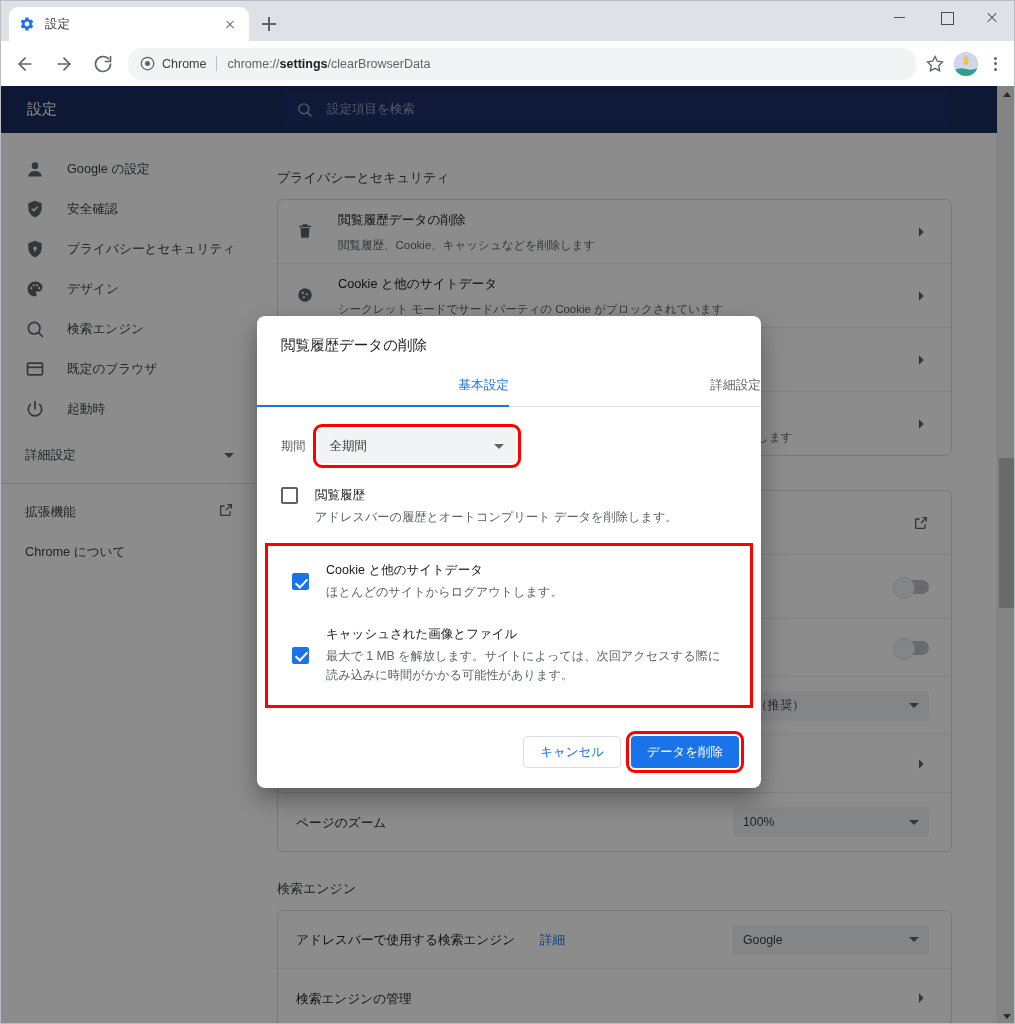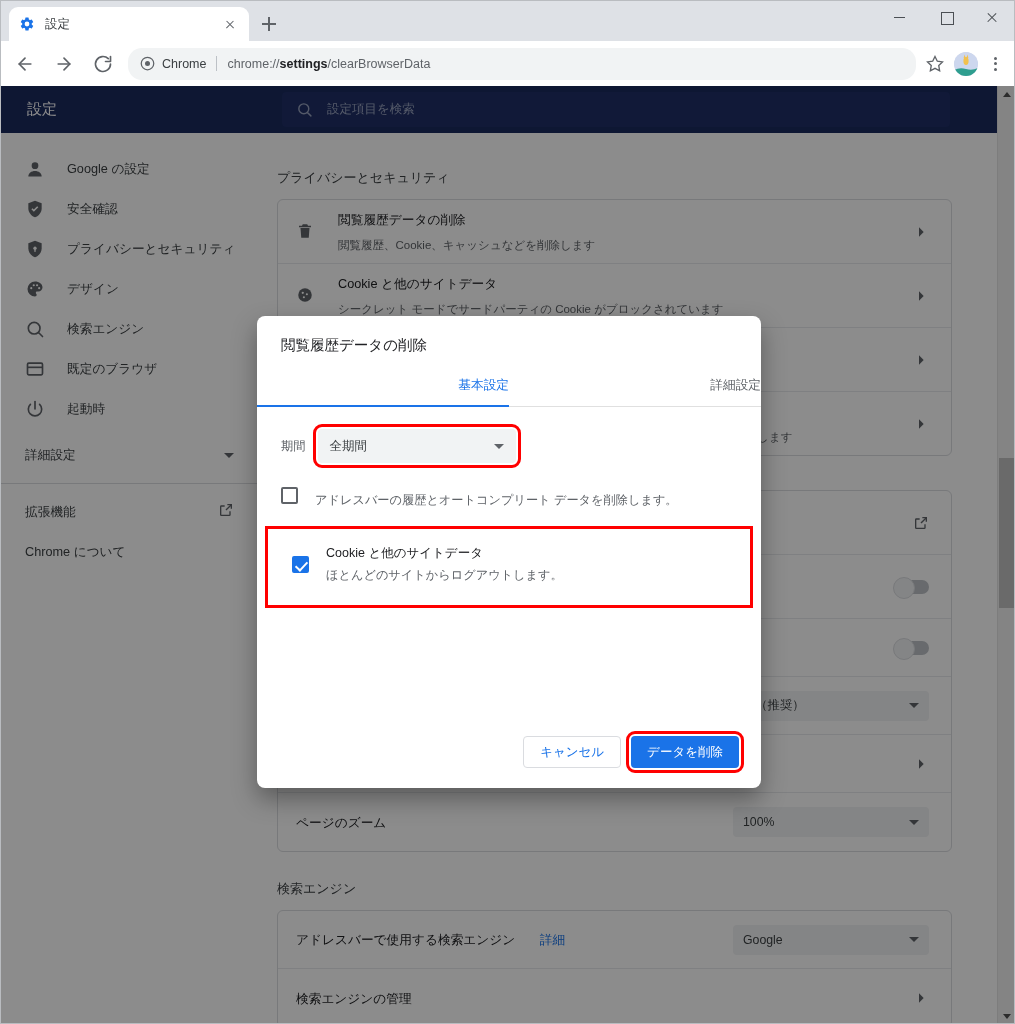--- a/index.html
+++ b/index.html
@@ -687,33 +687,41 @@
         <span>全期間</span>
         <span class="caret"></span>
       </span>
     </div>
 
     <div style="margin-top:14px">
 
       <div class="check-item">
         <span class="cbox"></span>
         <span class="ci-text">
+          <div class="ci-title">閲覧履歴</div>
           <div class="ci-sub">アドレスバーの履歴とオートコンプリート データを削除します。</div>
         </span>
       </div>
 
       <div class="hl-group">
         <div class="check-item">
           <span class="cbox checked align-mid"></span>
           <span class="ci-text">
             <div class="ci-title">Cookie と他のサイトデータ</div>
             <div class="ci-sub">ほとんどのサイトからログアウトします。</div>
           </span>
         </div>
 
+        <div class="check-item" style="padding-top:14px">
+          <span class="cbox checked align-mid"></span>
+          <span class="ci-text">
+            <div class="ci-title">キャッシュされた画像とファイル</div>
+            <div class="ci-sub">最大で 1 MB を解放します。サイトによっては、次回アクセスする際に読み込みに時間がかかる可能性があります。</div>
+          </span>
+        </div>
       </div>
     </div>
 
     <div class="dlg-actions">
       <button class="btn-cancel">キャンセル</button>
       <button class="btn-primary hl">データを削除</button>
     </div>
   </div>
 
 </div>

